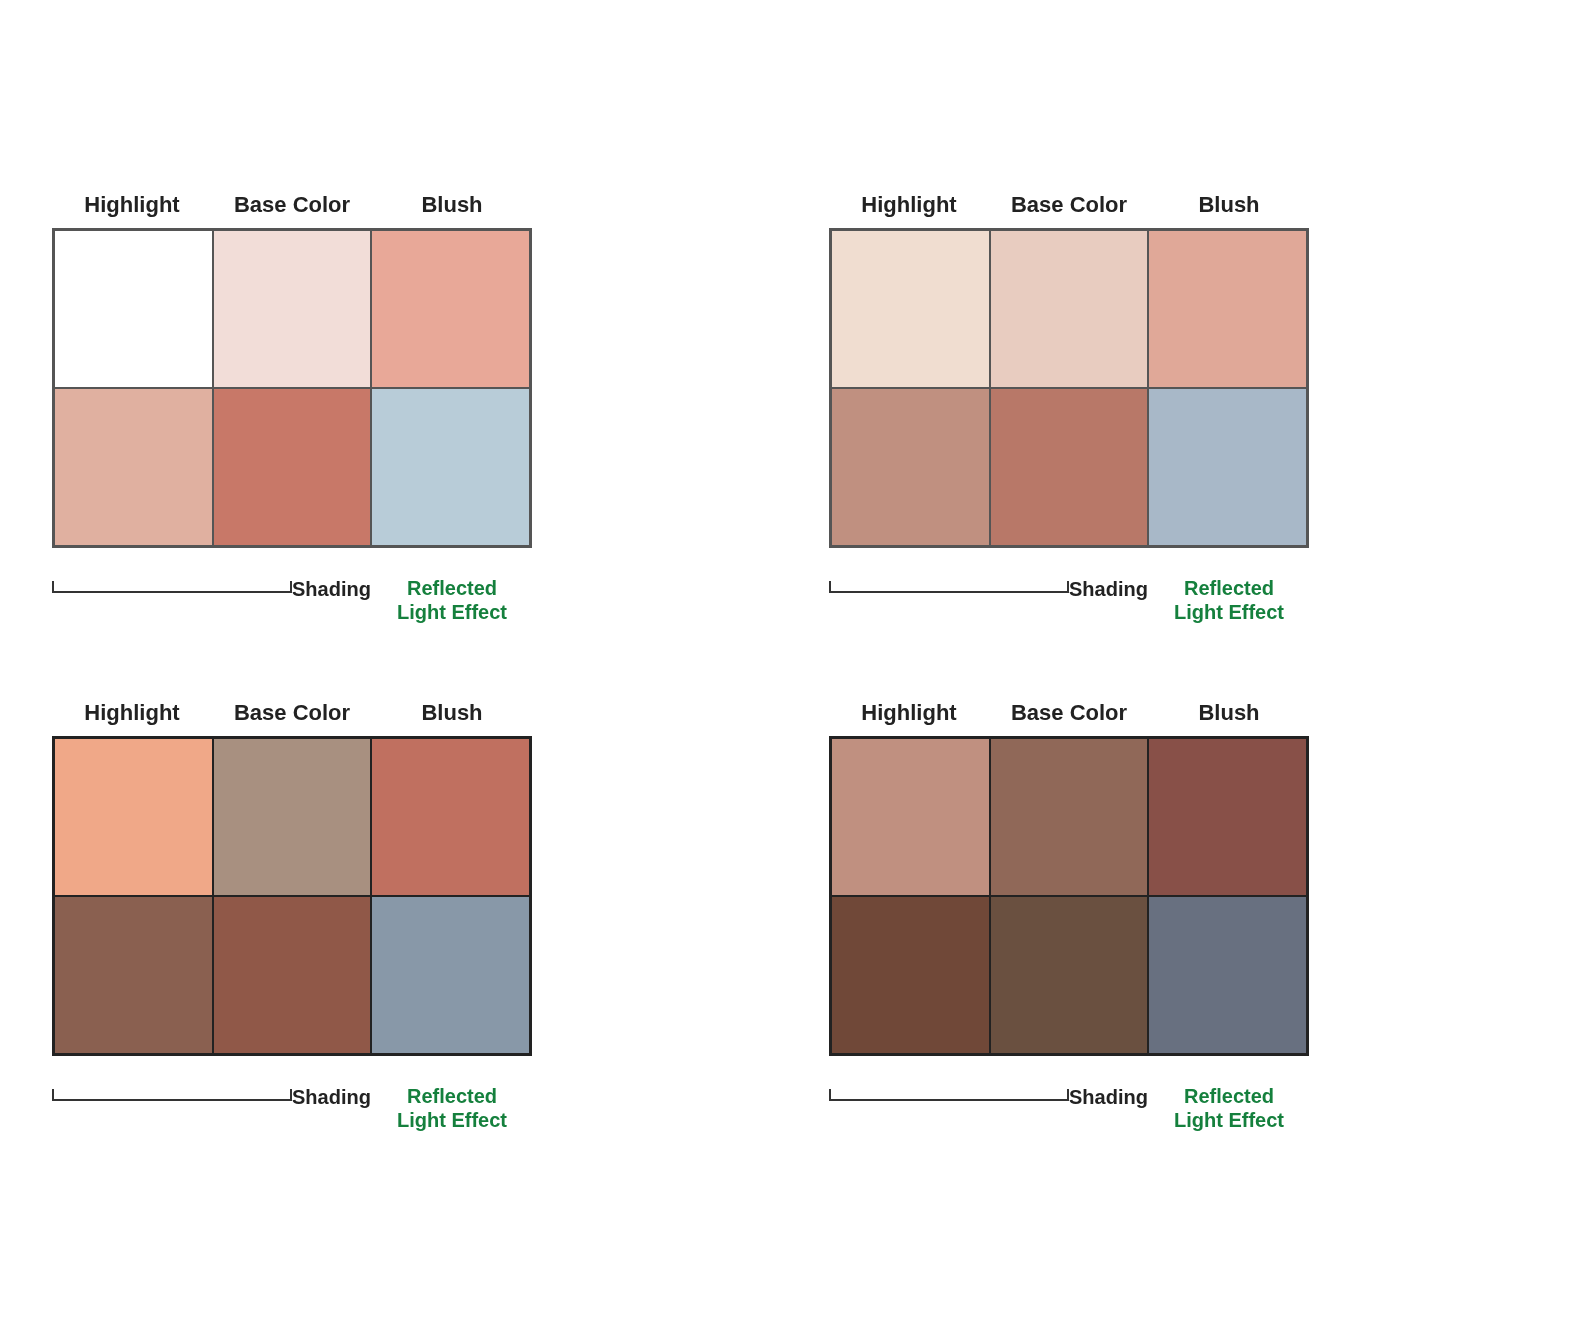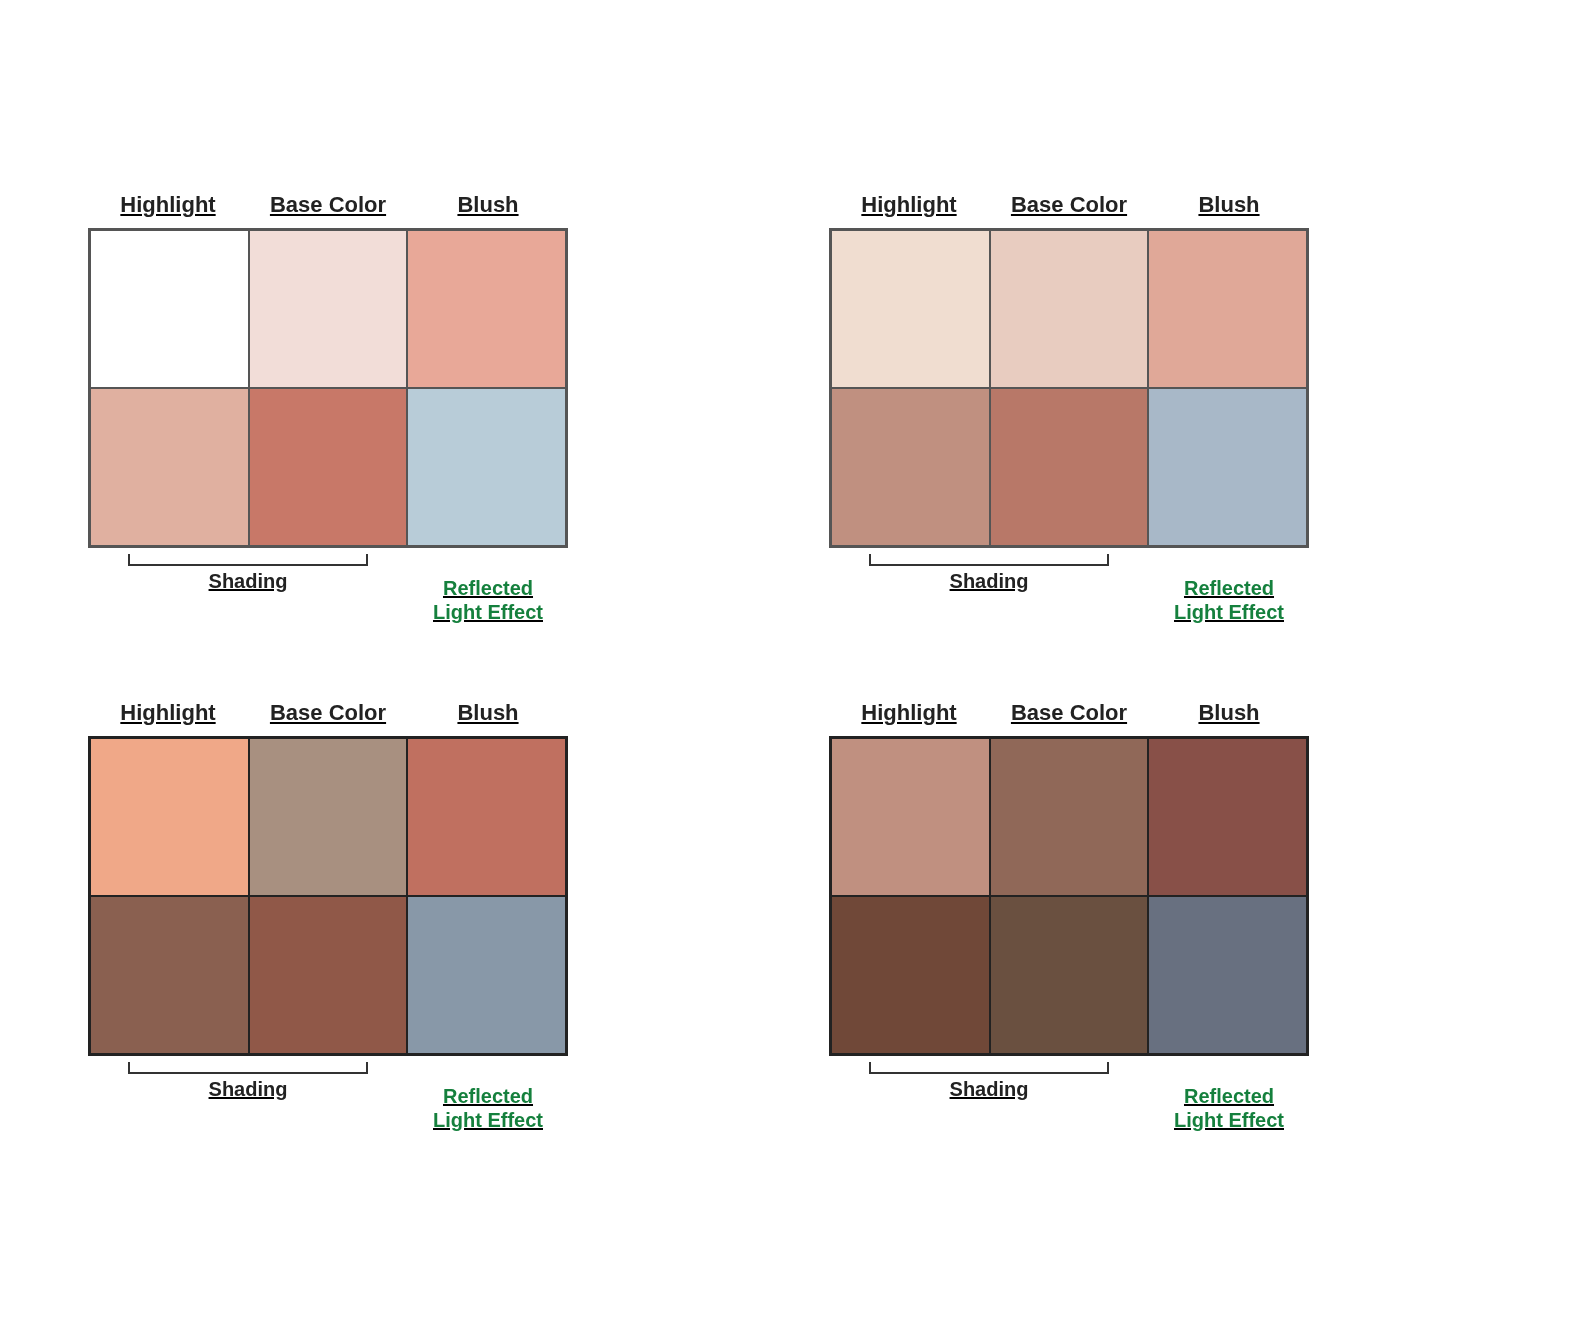--- a/index.html
+++ b/index.html
@@ -10,23 +10,22 @@
       min-height: 1324px;
       display: flex;
       align-items: center;
       justify-content: center;
     }
     .page-container {
       display: grid;
       grid-template-columns: 1fr 1fr;
       grid-template-rows: 1fr 1fr;
       gap: 76px;
-      padding: 40px 88px;
+      padding: 40px 52px;
       width: 100%;
-      text-decoration: underline;
     }
     .color-chart {
       display: flex;
       flex-direction: column;
       align-items: flex-start;
     }
     .chart-headers {
       display: grid;
       grid-template-columns: 1fr 1fr 1fr;
       width: 480px;
@@ -58,21 +57,21 @@
     }
     .chart-labels {
       display: flex;
       width: 480px;
       margin-top: 6px;
       position: relative;
       height: 70px;
     }
     .shading-label-group {
       display: flex;
-      flex-direction: column;
+      flex-direction: row;
       align-items: center;
       width: 320px;
     }
     .shading-bracket {
       width: 240px;
       height: 12px;
       border-left: 2px solid #333;
       border-right: 2px solid #333;
       border-bottom: 2px solid #333;
       margin-bottom: 4px;

